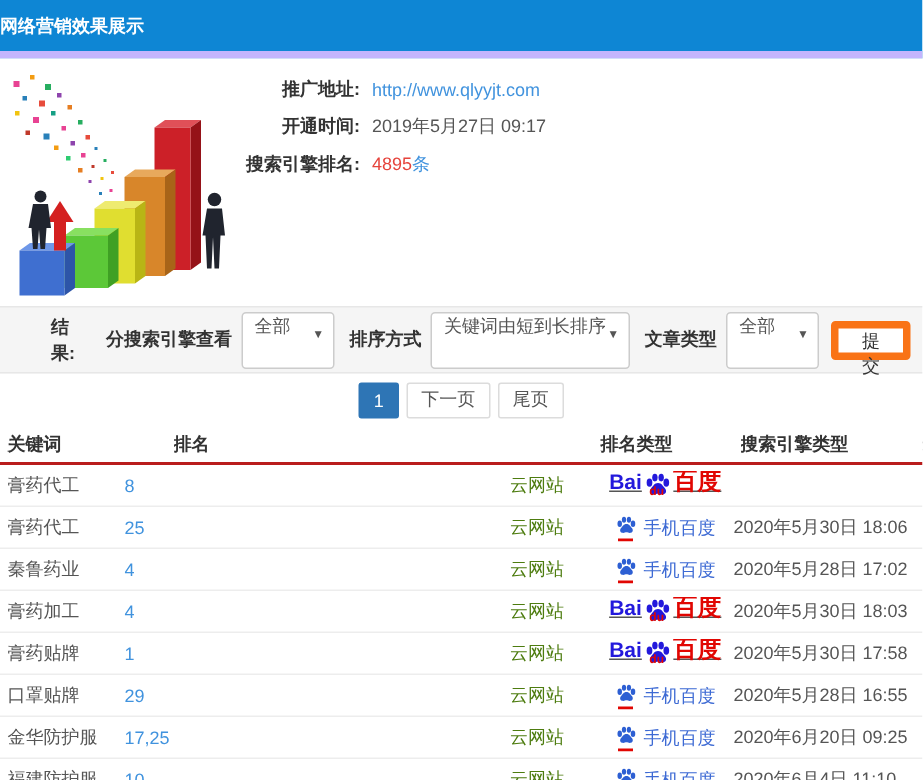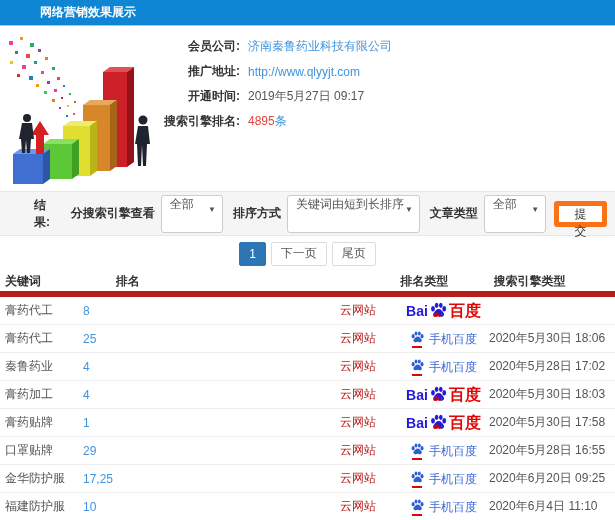--- a/index.html
+++ b/index.html
@@ -1,21 +1,21 @@
 <!DOCTYPE html>
 <html><head>
 <meta charset="utf-8">
 <style>
   * { margin:0; padding:0; box-sizing:border-box; }
   html,body { width:615px; height:520px; overflow:hidden; background:#fff;
     font-family:"Liberation Sans","DejaVu Sans",sans-serif; font-size:12px; color:#555; }
 
   
-  .topbar { height:26px; background:#0e86d4; border-bottom:1px solid #c4b5fd;
-    display:flex; align-items:center; padding-left:40px; }
+  .topbar { height:39px; background:#0e86d4; border-bottom:5px solid #c4b5fd;
+    display:flex; align-items:center; }
   .topbar .title { color:#fff; font-weight:bold; font-size:12px; }
 
   
   .info { position:relative; height:165px; background:#fff; }
   .illus { position:absolute; left:0; top:3px; width:172px; height:158px; }
   .info-fields { position:absolute; left:150px; top:8px; }
   .info-row { display:flex; align-items:center; height:25px; }
   .info-label { width:90px; text-align:right; color:#333; font-weight:bold; }
   .info-val { margin-left:8px; color:#555; }
   .v-link { color:#4193de; cursor:pointer; }
@@ -38,31 +38,31 @@
   
   .pager { height:35px; display:flex; align-items:center; justify-content:center; gap:5px; }
   .pg { height:24px; min-width:24px; padding:0 9px; display:inline-flex; align-items:center;
     justify-content:center; border:1px solid #dcdcdc; border-radius:2px; background:#fff;
     color:#555; cursor:pointer; }
   .pg.active { background:#2e75b5; border-color:#2e75b5; color:#fff; }
 
   
   .table { width:615px; }
   .trow { display:flex; align-items:center; height:28px; border-bottom:1px solid #ededed; }
-  .trow.thead { height:26px; border-bottom:6px solid #b91c1c;gap:35px; }
+  .trow.thead { height:26px; border-bottom:2px solid #b91c1c;gap:35px; }
   .thead .cell { font-weight:bold; color:#333; }
   .cell { overflow:hidden; white-space:nowrap; }
   .c-kw   { width:83px;  padding-left:5px; color:#555; }
   .c-rank { width:257px; color:#4193de; cursor:pointer; }
-  .c-type { width:60px;  color:#b91c1c; }
+  .c-type { width:60px;  color:#4d7c0f; }
   .c-engine { width:87px; display:flex; justify-content:center; align-items:center; }
   .c-time { flex:1; padding-left:2px; color:#555; }
 
   
-  .logo-pc { display:inline-flex; align-items:center; line-height:1; }
+  .logo-pc { display:inline-flex; align-items:flex-start; line-height:1;text-decoration:underline; }
   .logo-pc .bai { color:#2319dc; font-size:14px; font-weight:800; }
   .pawwrap { position:relative; width:19px; height:19px; margin:0 1px; }
   .pawwrap svg { position:absolute; top:0; left:0; }
   .pawwrap .du { position:absolute; left:4px; bottom:1px; color:#e10602;
     font-size:8px; font-weight:800; }
   .logo-pc .bname { color:#e10602; font-size:16px; font-weight:800; }
   .logo-mb { display:inline-flex; align-items:center; line-height:1; }
   .mpaw { position:relative; width:15px; height:18px; margin-right:4px; }
   .mpaw svg { position:absolute; top:0; left:0; }
   .mpaw .mline { position:absolute; left:2px; bottom:0; width:10px; height:2px; background:#e10602; }
@@ -143,24 +143,20 @@
     </g>
 
     <g fill="#20242e">
       <circle cx="143" cy="91" r="4.5"></circle>
       <path d="M138 97 h10 l2 18 h-3 l-1 22 h-3 l-1 -21 l-1 21 h-3 l-1 -22 h-2 z"></path>
     </g>
   </svg>
 
   <div class="info-fields">
     <div class="info-row">
-      <span class="info-label">会员公司:</span>
-      <span class="info-val v-link">济南秦鲁药业科技有限公司</span>
-    </div>
-    <div class="info-row">
       <span class="info-label">推广地址:</span>
       <span class="info-val v-link">http://www.qlyyjt.com</span>
     </div>
     <div class="info-row">
       <span class="info-label">开通时间:</span>
       <span class="info-val">2019年5月27日 09:17</span>
     </div>
     <div class="info-row">
       <span class="info-label">搜索引擎排名:</span>
       <span class="info-val">

